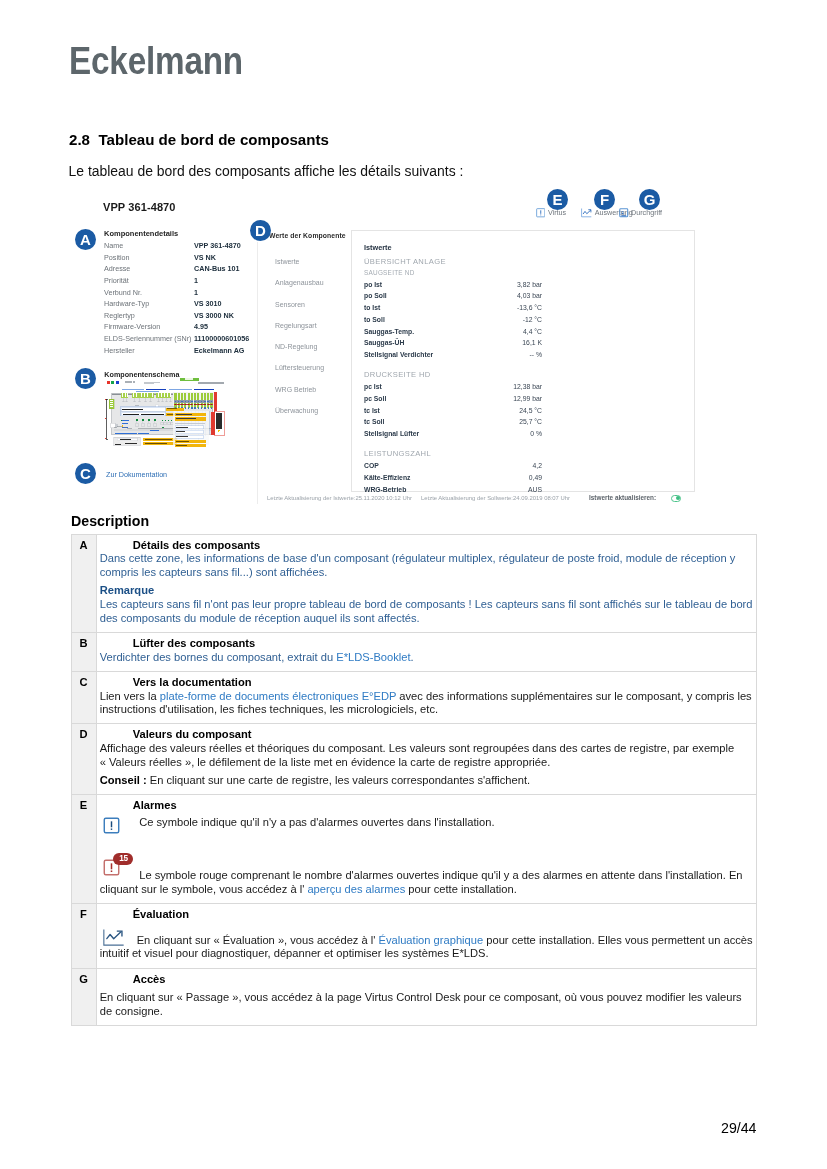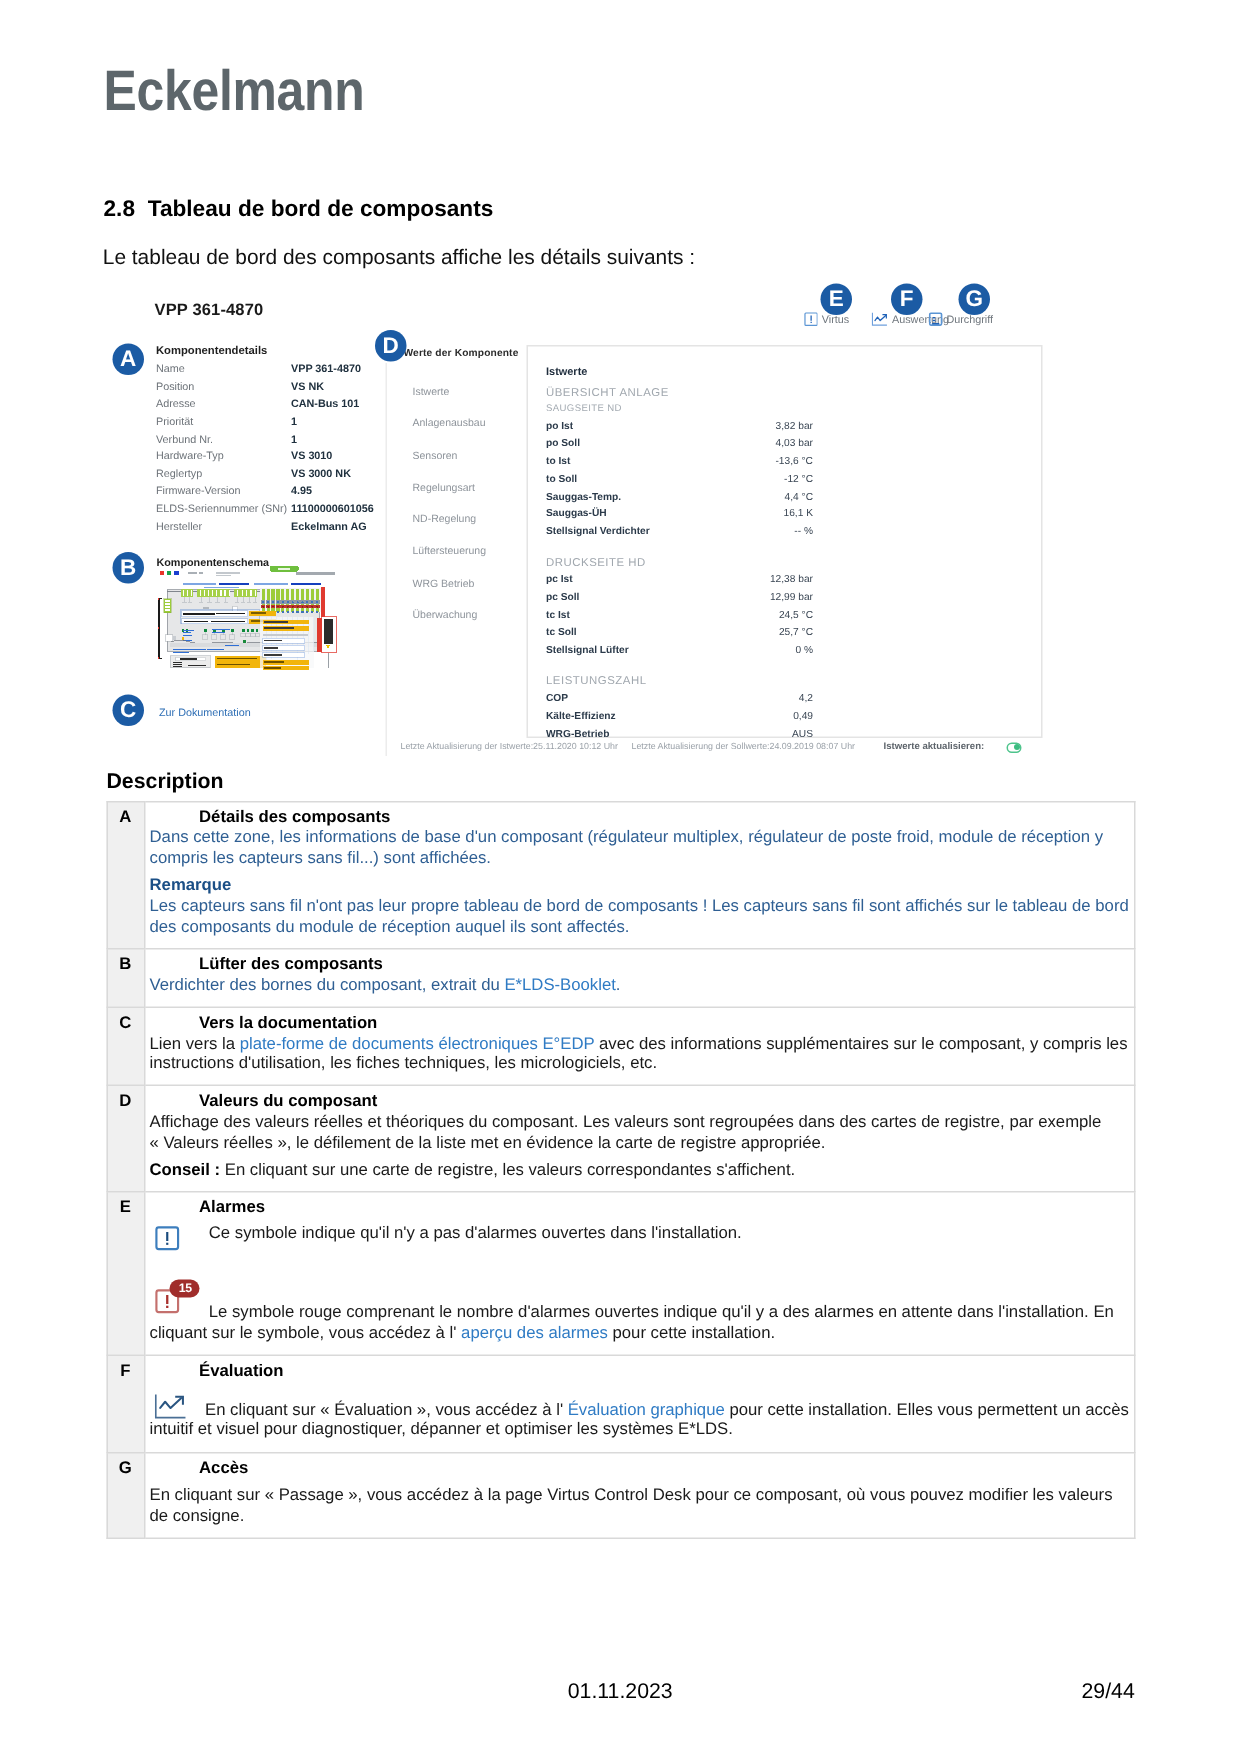--- a/index.html
+++ b/index.html
@@ -626,15 +626,14 @@
         <tr>
           <td class="kcell">G</td>
           <td class="bcell">
             <div class="bhead">Accès</div>
             <div class="bp-dark" style="margin-top:5px">En cliquant sur « Passage », vous accédez à la page Virtus Control Desk pour ce composant, où vous pouvez modifier les valeurs de consigne.</div>
           </td>
         </tr>
       </tbody>
   </table>
 
-  <div class="pf-date">01.11.2023</div>
   <div class="pf-num">29/44</div>
 </div>
 
 </body></html>

